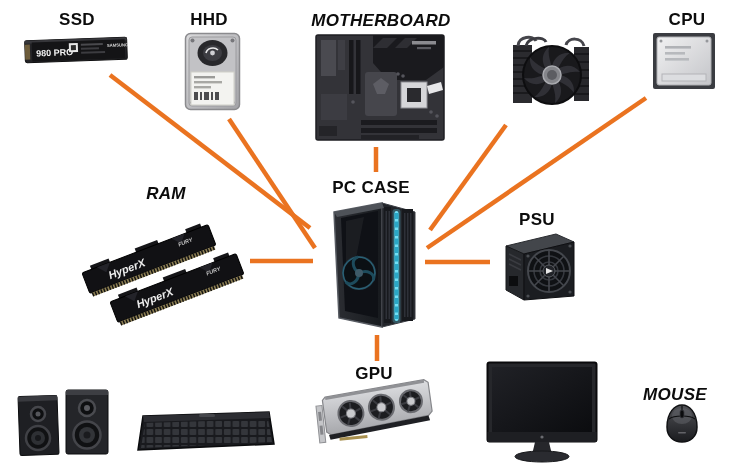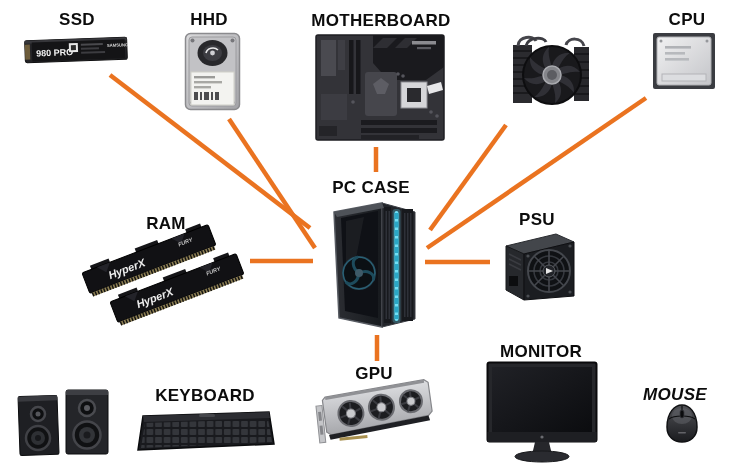--- a/index.html
+++ b/index.html
@@ -25,28 +25,26 @@
       <line x1="376" y1="147" x2="376" y2="172" stroke="#EA7320" stroke-width="4.5"></line>
       <line x1="506" y1="125" x2="430" y2="230" stroke="#EA7320" stroke-width="4.5"></line>
       <line x1="646" y1="98" x2="427" y2="248" stroke="#EA7320" stroke-width="4.5"></line>
       <line x1="250" y1="261" x2="313" y2="261" stroke="#EA7320" stroke-width="4.5"></line>
       <line x1="490" y1="262" x2="425" y2="262" stroke="#EA7320" stroke-width="4.5"></line>
       <line x1="377" y1="335" x2="377" y2="361" stroke="#EA7320" stroke-width="4.5"></line>
     </svg>
 
   <span class="lbl" style="left:77px;  top:11px;">SSD</span>
   <span class="lbl" style="left:209px; top:11px;">HHD</span>
-  <span class="lbl" style="left:381px; top:12px;">MOTHERBOARD</span>
+  <span class="lbl" style="left:381px; top:12px;font-style:italic;">MOTHERBOARD</span>
   <span class="lbl" style="left:681px; top:11px;margin-left:6px;">CPU</span>
-  <span class="lbl" style="left:166px; top:215px;">RAM</span>
+  <span class="lbl" style="left:166px; top:185px;font-style:italic;">RAM</span>
   <span class="lbl" style="left:371px; top:179px;">PC CASE</span>
   <span class="lbl" style="left:537px; top:211px;">PSU</span>
-  <span class="lbl" style="left:205px; top:387px;">KEYBOARD</span>
   <span class="lbl" style="left:374px; top:365px;">GPU</span>
-  <span class="lbl" style="left:541px; top:343px;">MONITOR</span>
   <span class="lbl" style="left:675px; top:386px;font-style:italic;">MOUSE</span>
 
   <svg class="img" style="left:22px; top:31px; transform:rotate(-2deg);" width="108" height="38" viewBox="0 0 108 38">
     <rect x="3" y="8" width="102" height="22" rx="2" fill="#232326" stroke="#0f0f10" stroke-width="1"></rect>
     <rect x="3" y="8" width="102" height="3" fill="#36363a"></rect>
     <rect x="3" y="12" width="5" height="15" fill="#6d5c3b"></rect>
     <rect x="10" y="10" width="93" height="19" fill="#141416"></rect>
     <text x="14" y="24" font-size="9" font-weight="bold" fill="#f4f4f4">980 PRO</text>
     <rect x="47" y="12" width="9" height="9" fill="#e6e6e6"></rect>
     <rect x="49" y="14" width="5" height="5" fill="#2a2a2a"></rect>

